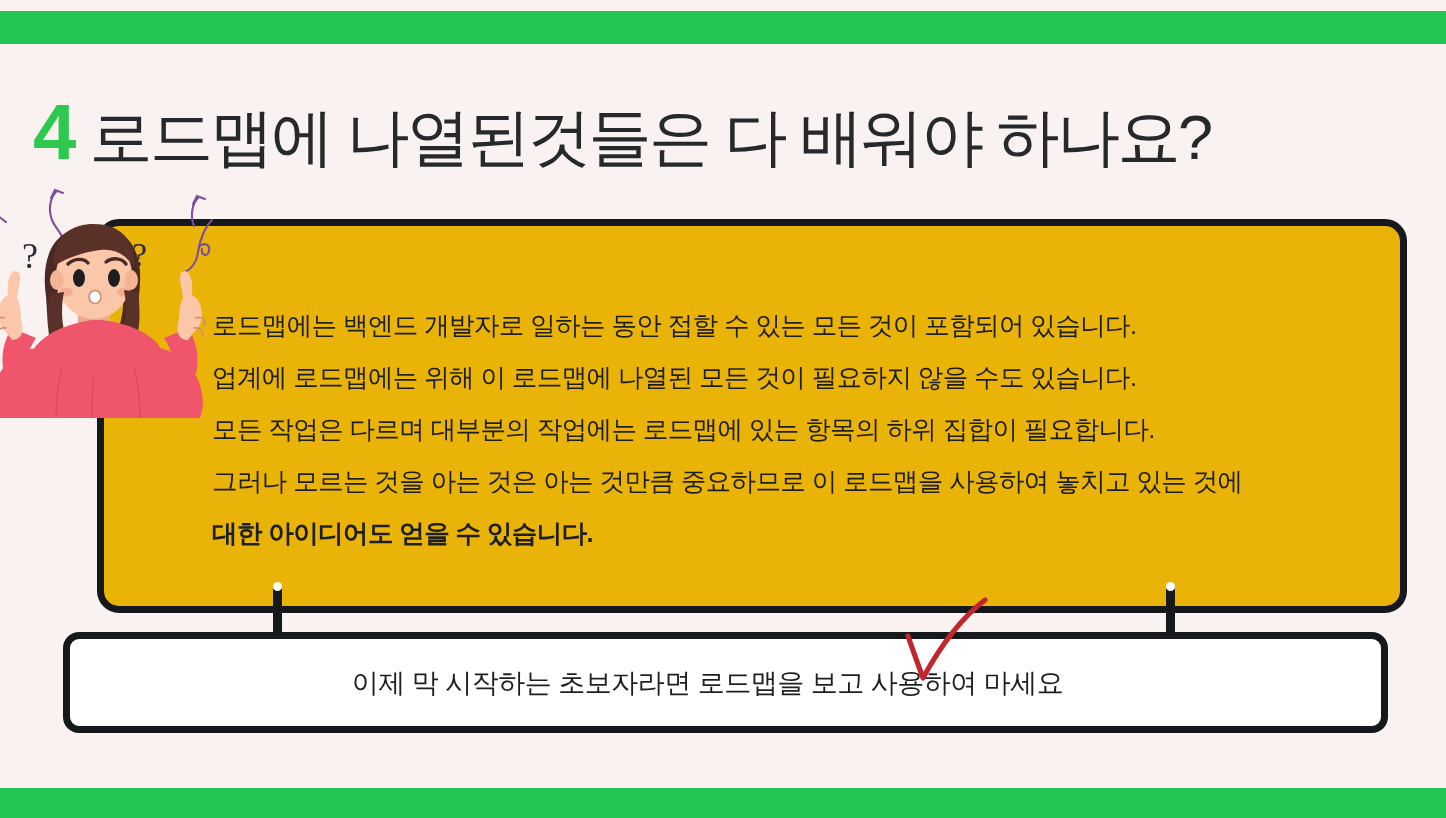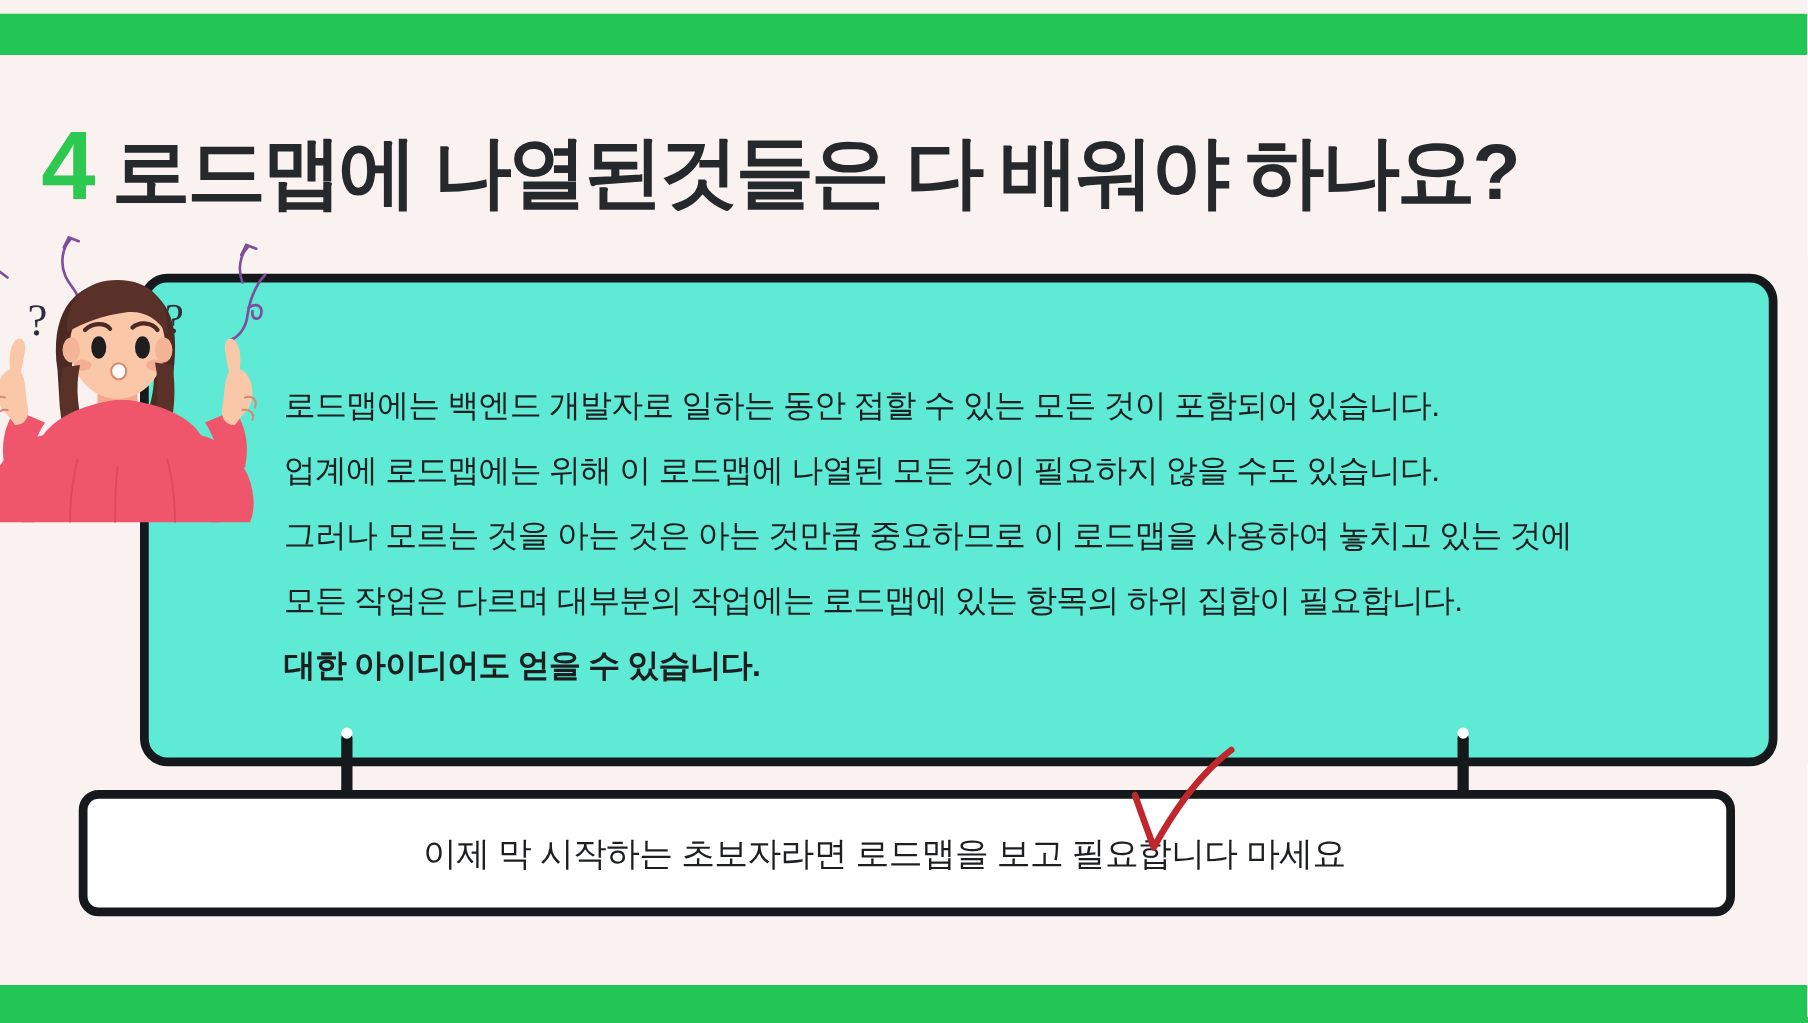--- a/index.html
+++ b/index.html
@@ -40,35 +40,35 @@
   #heading .num {
     font-size: 78px;
     font-weight: bold;
     color: #2CC84F;
     letter-spacing: -1px;
     line-height: 1;
     margin-right: 14px;
   }
   #heading .headline {
     font-size: 63px;
-    font-weight: bold;
+    font-weight: normal;
     color: #26292B;
     letter-spacing: -2.5px;
     line-height: 1;
   }
 
   
   #green-card {
     position: absolute;
-    left: 112px;
+    left: 97px;
     top: 219px;
     width: 1310px;
     height: 394px;
     box-sizing: border-box;
-    background: #5eead4;
+    background: #eab308;
     border: 7px solid #16191C;
     border-radius: 22px;
   }
   #green-card-text {
     position: absolute;
     left: 108px;
     top: 84px;
     width: 1190px;
     font-size: 25.5px;
     color: #1C1E20;
@@ -151,31 +151,31 @@
 
   <div id="heading">
     <span class="num">4</span>
     <span class="headline">로드맵에 나열된것들은 다  배워야 하나요?</span>
   </div>
 
   <div id="green-card">
     <div id="green-card-text">
       <p>로드맵에는 백엔드 개발자로 일하는 동안 접할 수 있는 모든 것이 포함되어 있습니다.</p>
       <p>업계에 로드맵에는 위해 이 로드맵에 나열된 모든 것이 필요하지 않을 수도 있습니다.</p>
+      <p>모든 작업은 다르며 대부분의 작업에는 로드맵에 있는 항목의 하위 집합이 필요합니다.</p>
       <p>그러나 모르는 것을 아는 것은 아는 것만큼 중요하므로 이 로드맵을 사용하여 놓치고 있는 것에</p>
-      <p>모든 작업은 다르며 대부분의 작업에는 로드맵에 있는 항목의 하위 집합이 필요합니다.</p>
       <p>대한 아이디어도 얻을 수 있습니다.</p>
     </div>
   </div>
 
   <div class="pin pin-left"></div>
   <div class="pin pin-right"></div>
 
   <div id="white-card">
-    <span id="white-card-text">이제 막 시작하는 초보자라면  로드맵을 보고 필요합니다 마세요</span>
+    <span id="white-card-text">이제 막 시작하는 초보자라면  로드맵을 보고 사용하여 마세요</span>
   </div>
 
   <svg id="check-mark" viewBox="0 0 110 100">
     <path d="M18 44 C 22 56, 28 72, 33 86 C 45 64, 66 30, 95 8" fill="none" stroke="#C0272D" stroke-width="5.2" stroke-linecap="round" stroke-linejoin="round"></path>
   </svg>
 
   <svg id="illustration" viewBox="0 0 250 250">
 
     <g fill="none" stroke="#7C4E9B" stroke-width="2.1" stroke-linecap="round">
       <path d="M8 98 C 2 78, 4 62, 14 50"></path>

